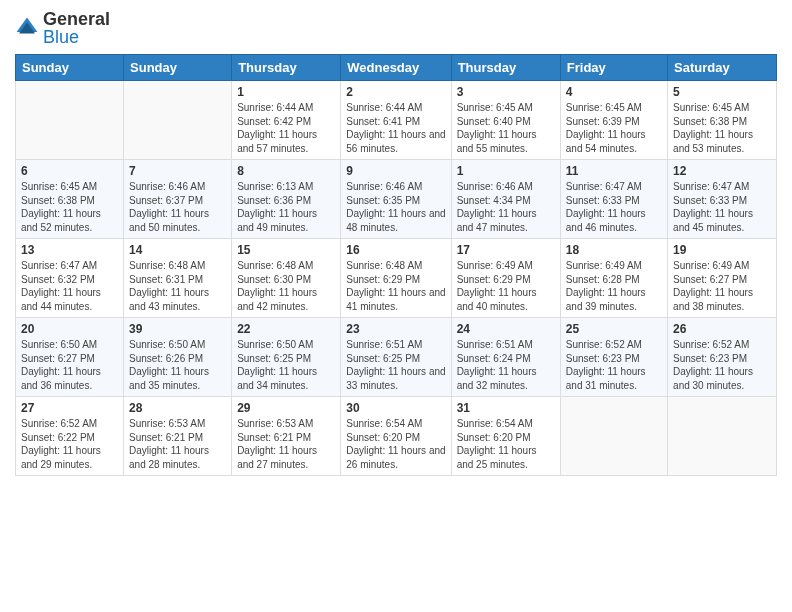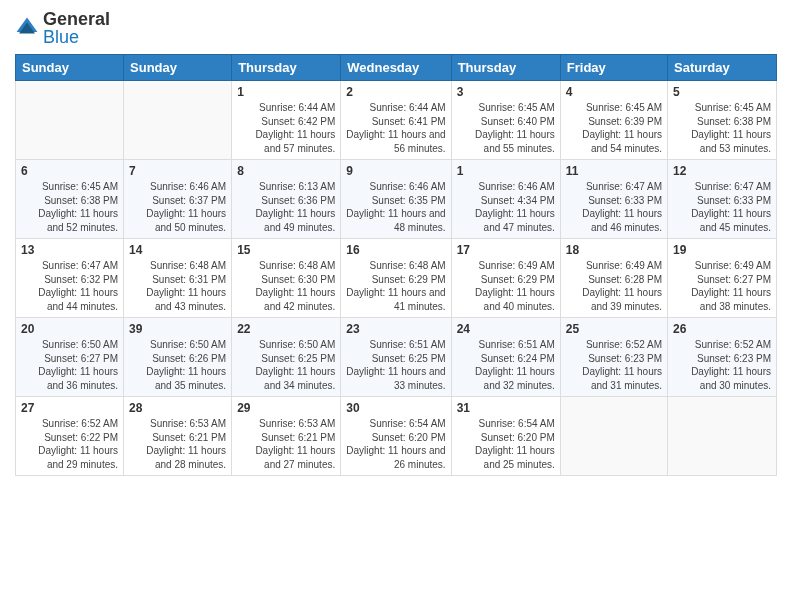--- a/index.html
+++ b/index.html
@@ -92,21 +92,20 @@
       font-size: 12px;
       font-weight: bold;
       color: #333;
       display: block;
       margin-bottom: 2px;
     }
     .day-info {
       font-size: 10px;
       color: #444;
       line-height: 1.35;
-      text-align: right;
     }
     .empty-cell {
       background: #f9f9f9 !important;
     }
   </style>
 </head>
 <body>
 
 <div class="container">
   <div class="header">

